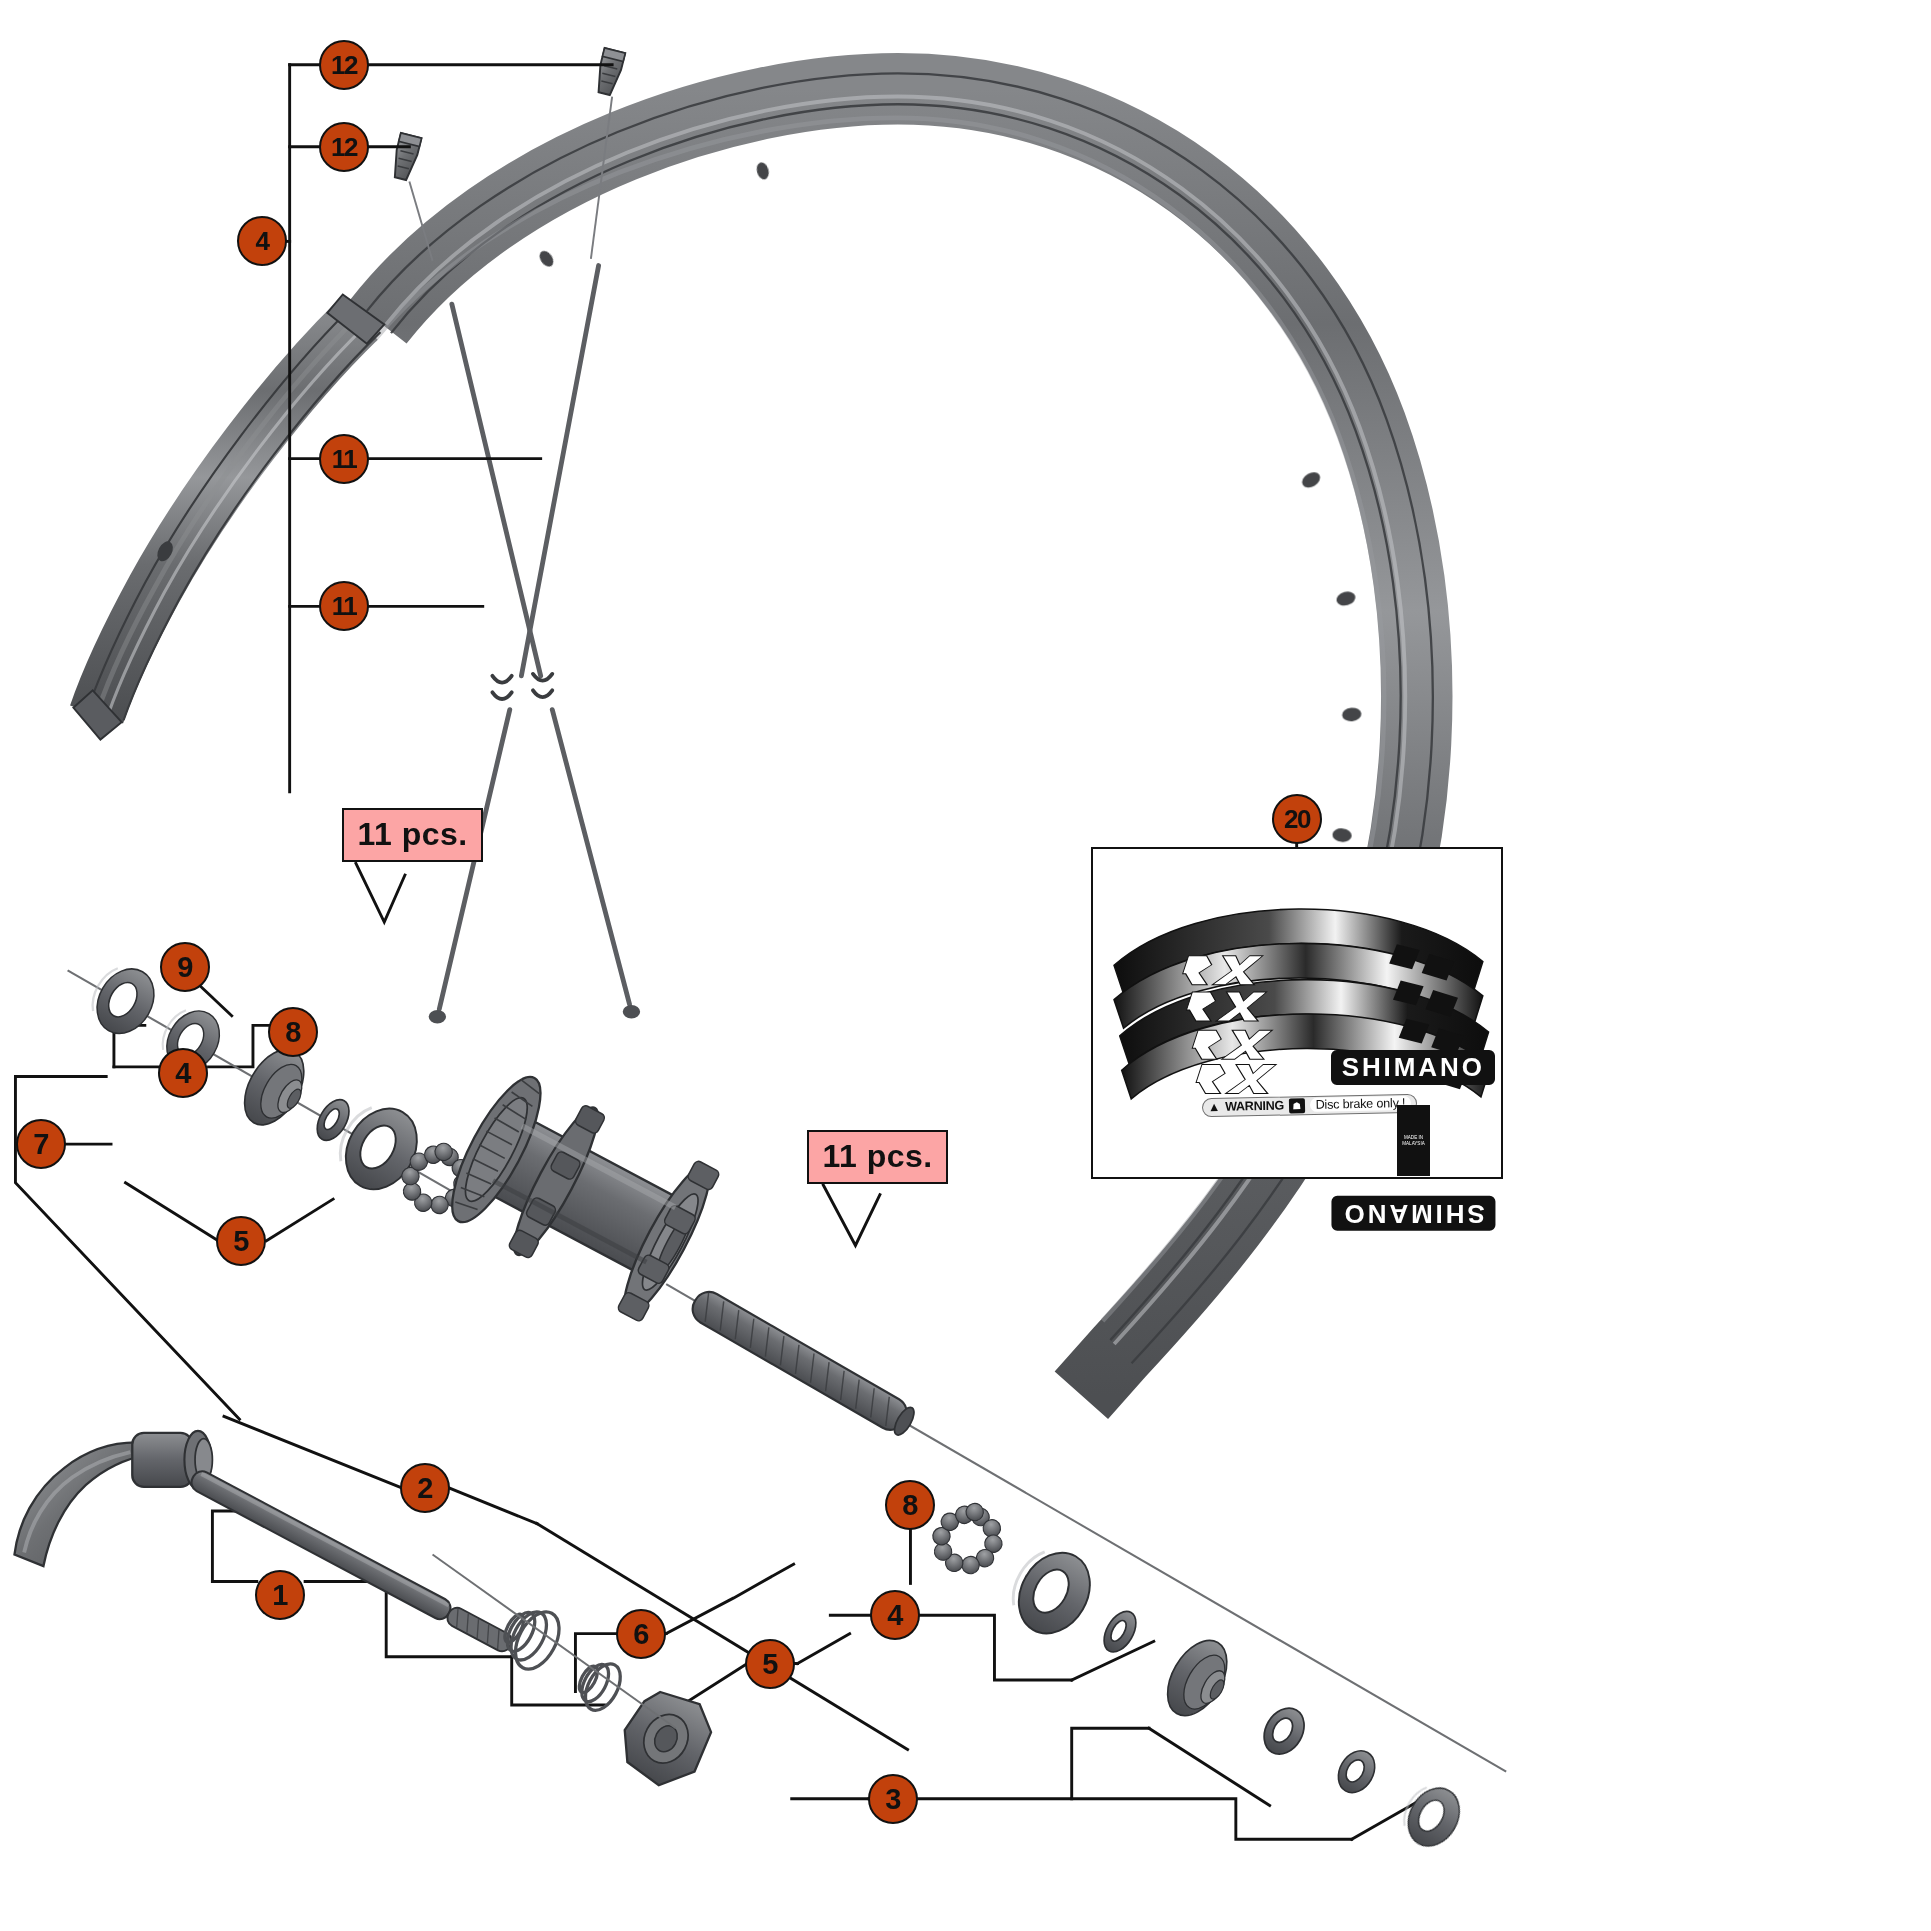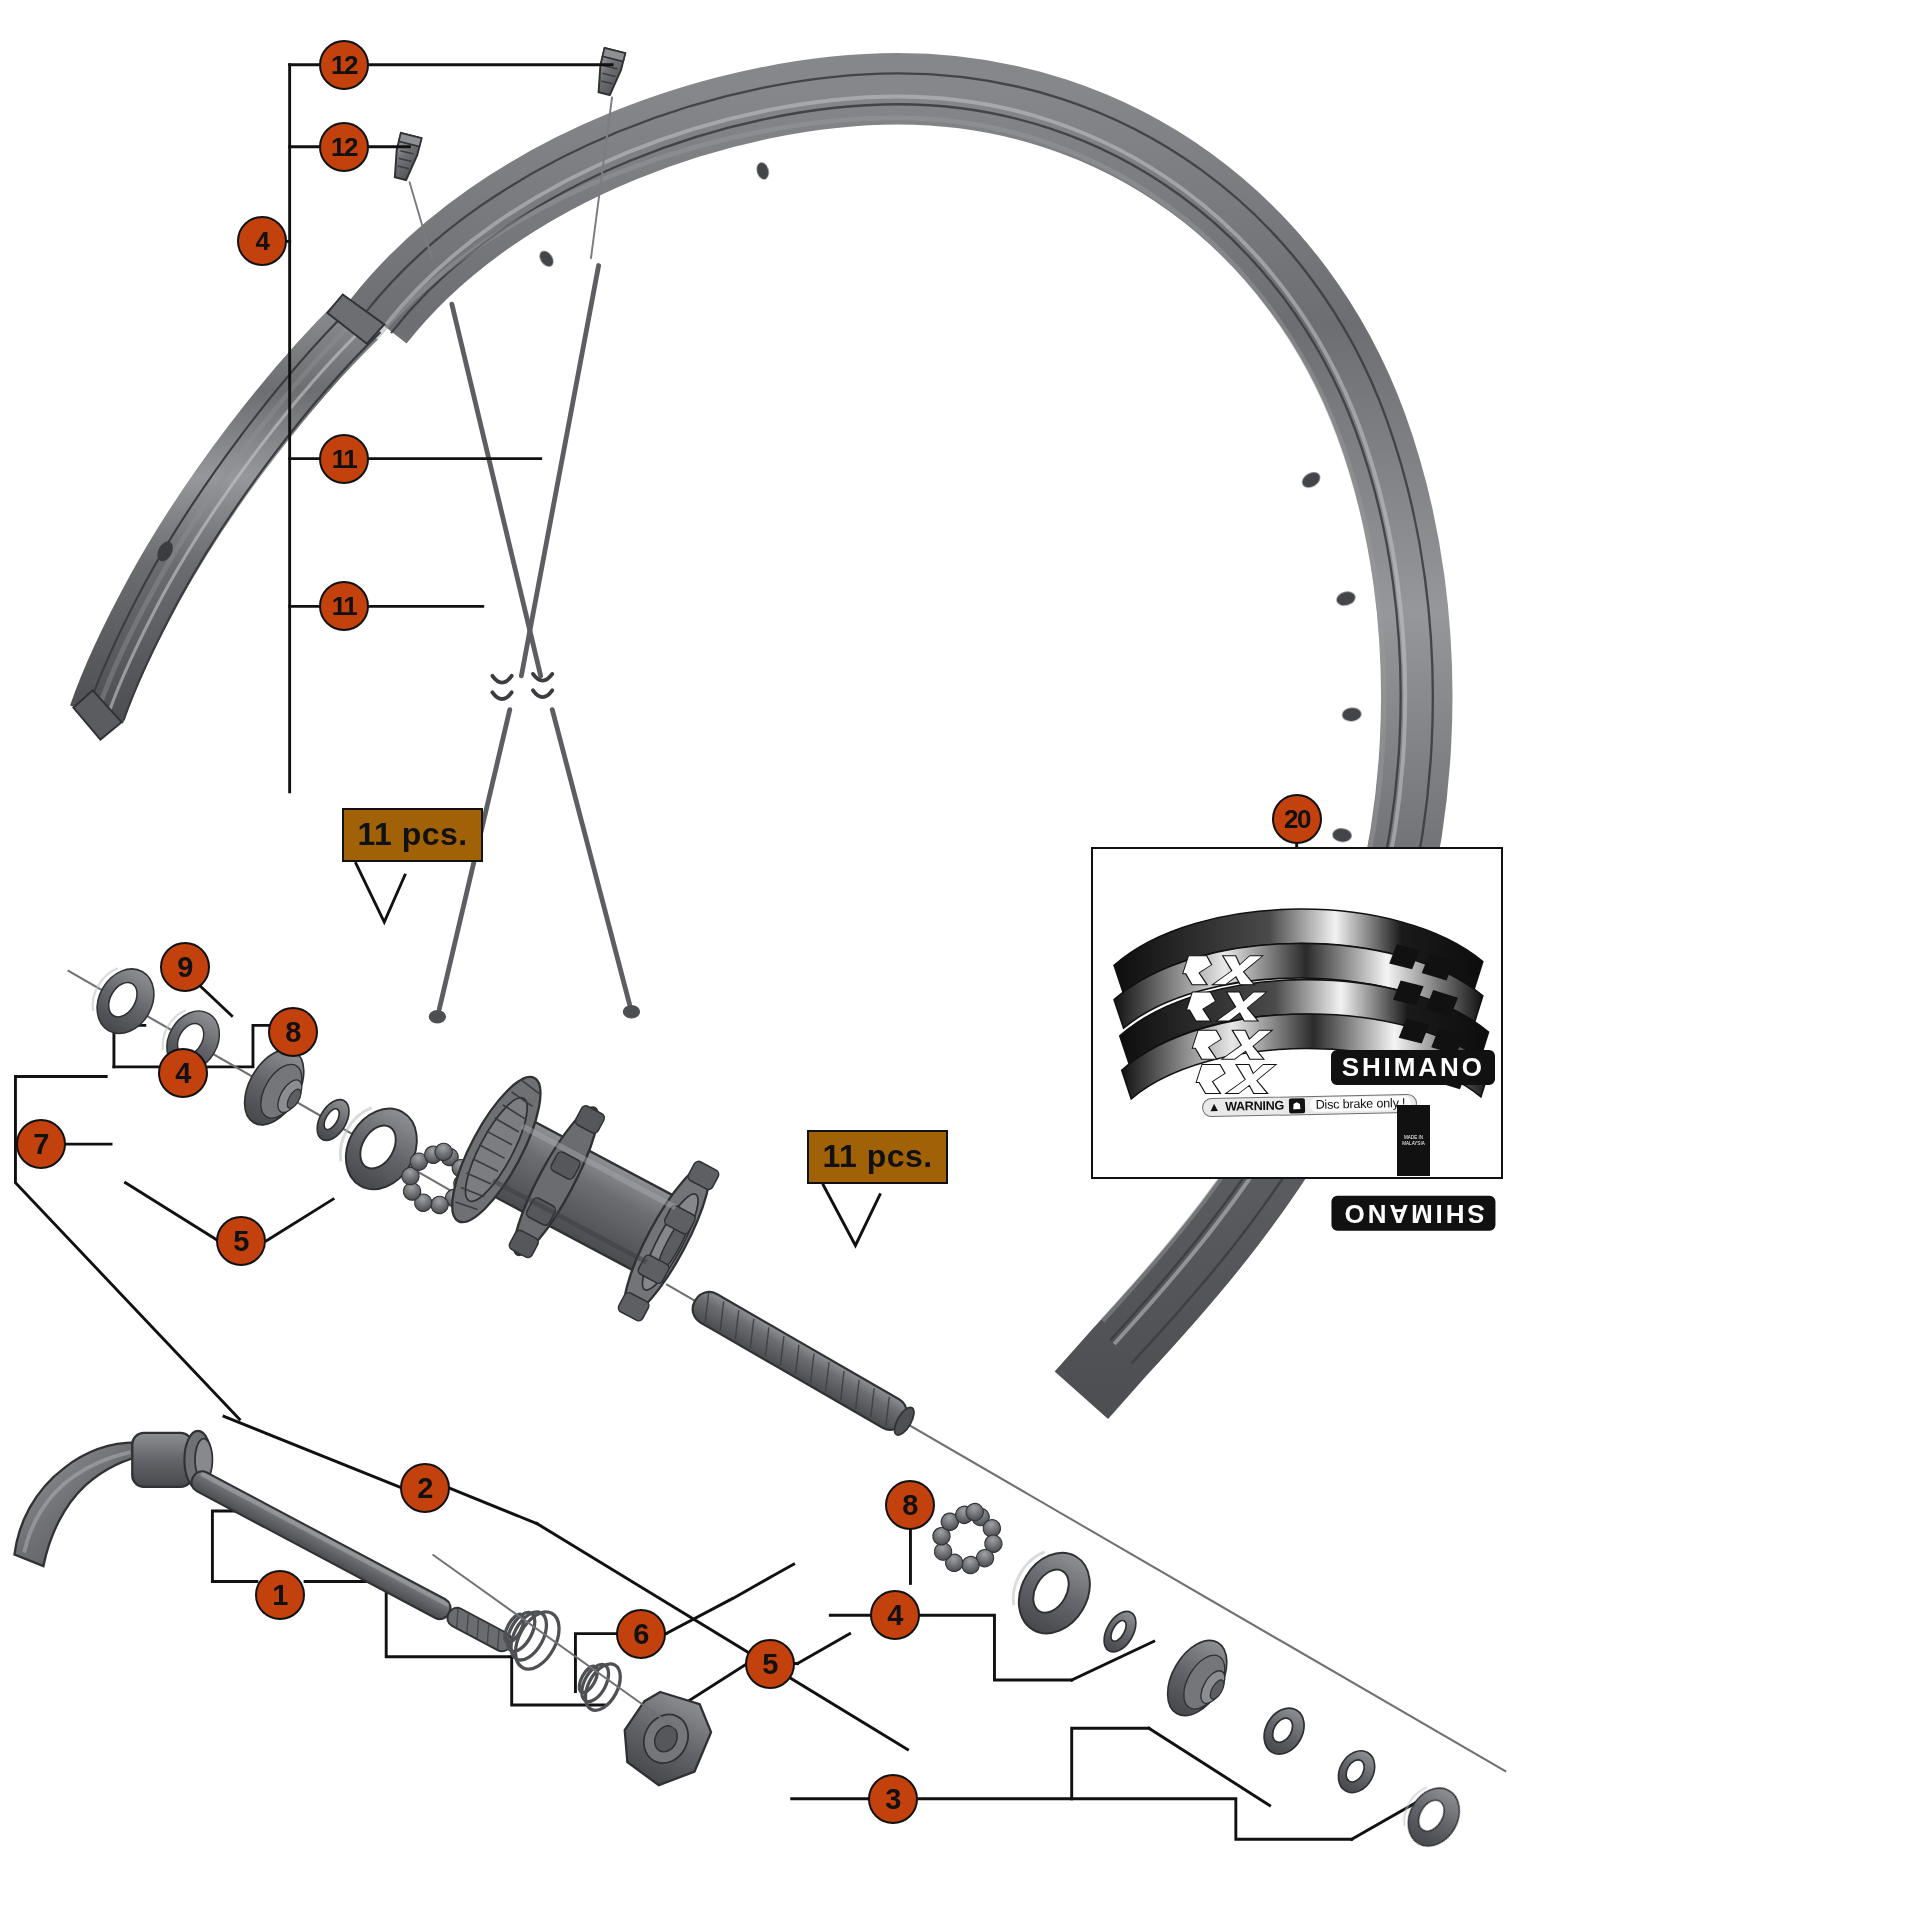--- a/index.html
+++ b/index.html
@@ -27,21 +27,21 @@
     letter-spacing:-0.5px;
     box-sizing:border-box;
     z-index:40;
   }
   .balloon.wide{font-size:26px;letter-spacing:-1.4px;}
 
   
   .pcsbox{
     position:absolute;
     border:2.9px solid #111;
-    background:#a16207;
+    background:#fca5a5;
     padding:5.8px 13.5px 7.7px 13.5px;
     font-size:32px;font-weight:bold;
     font-family:"Liberation Sans", sans-serif;
     letter-spacing:0.5px;
     white-space:nowrap;
     z-index:45;
   }
 
   
   .panelbox{

